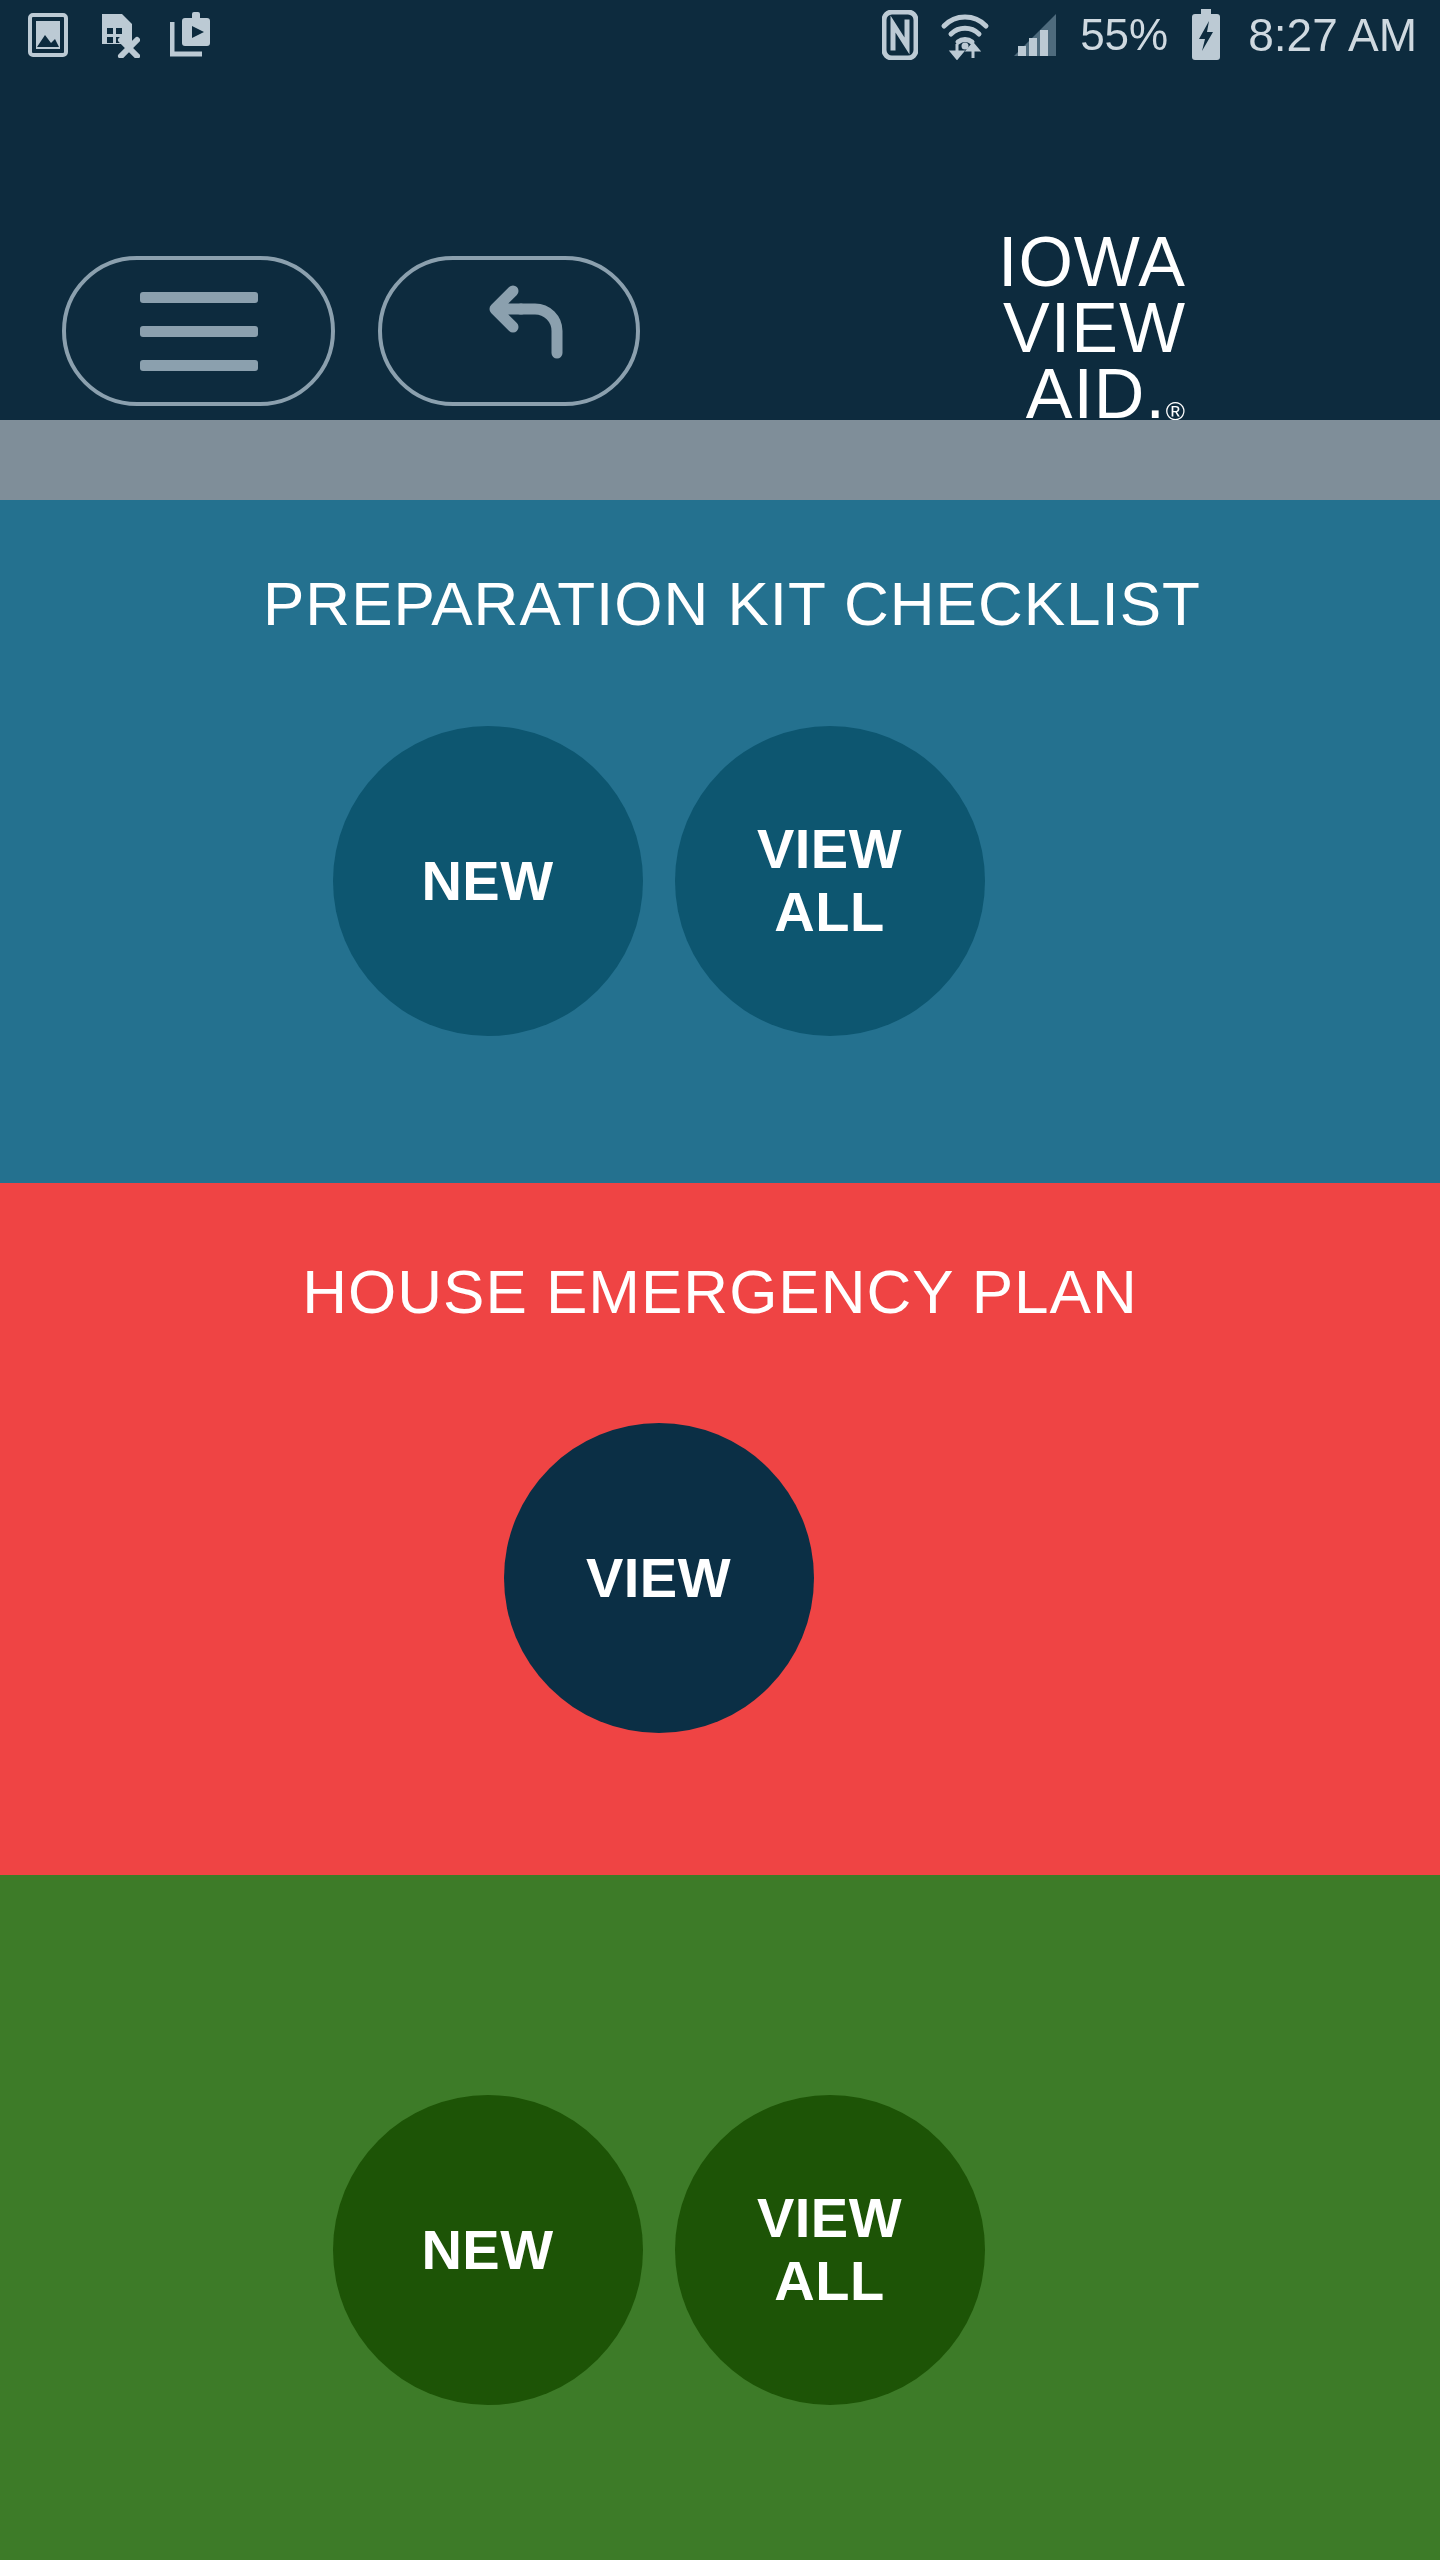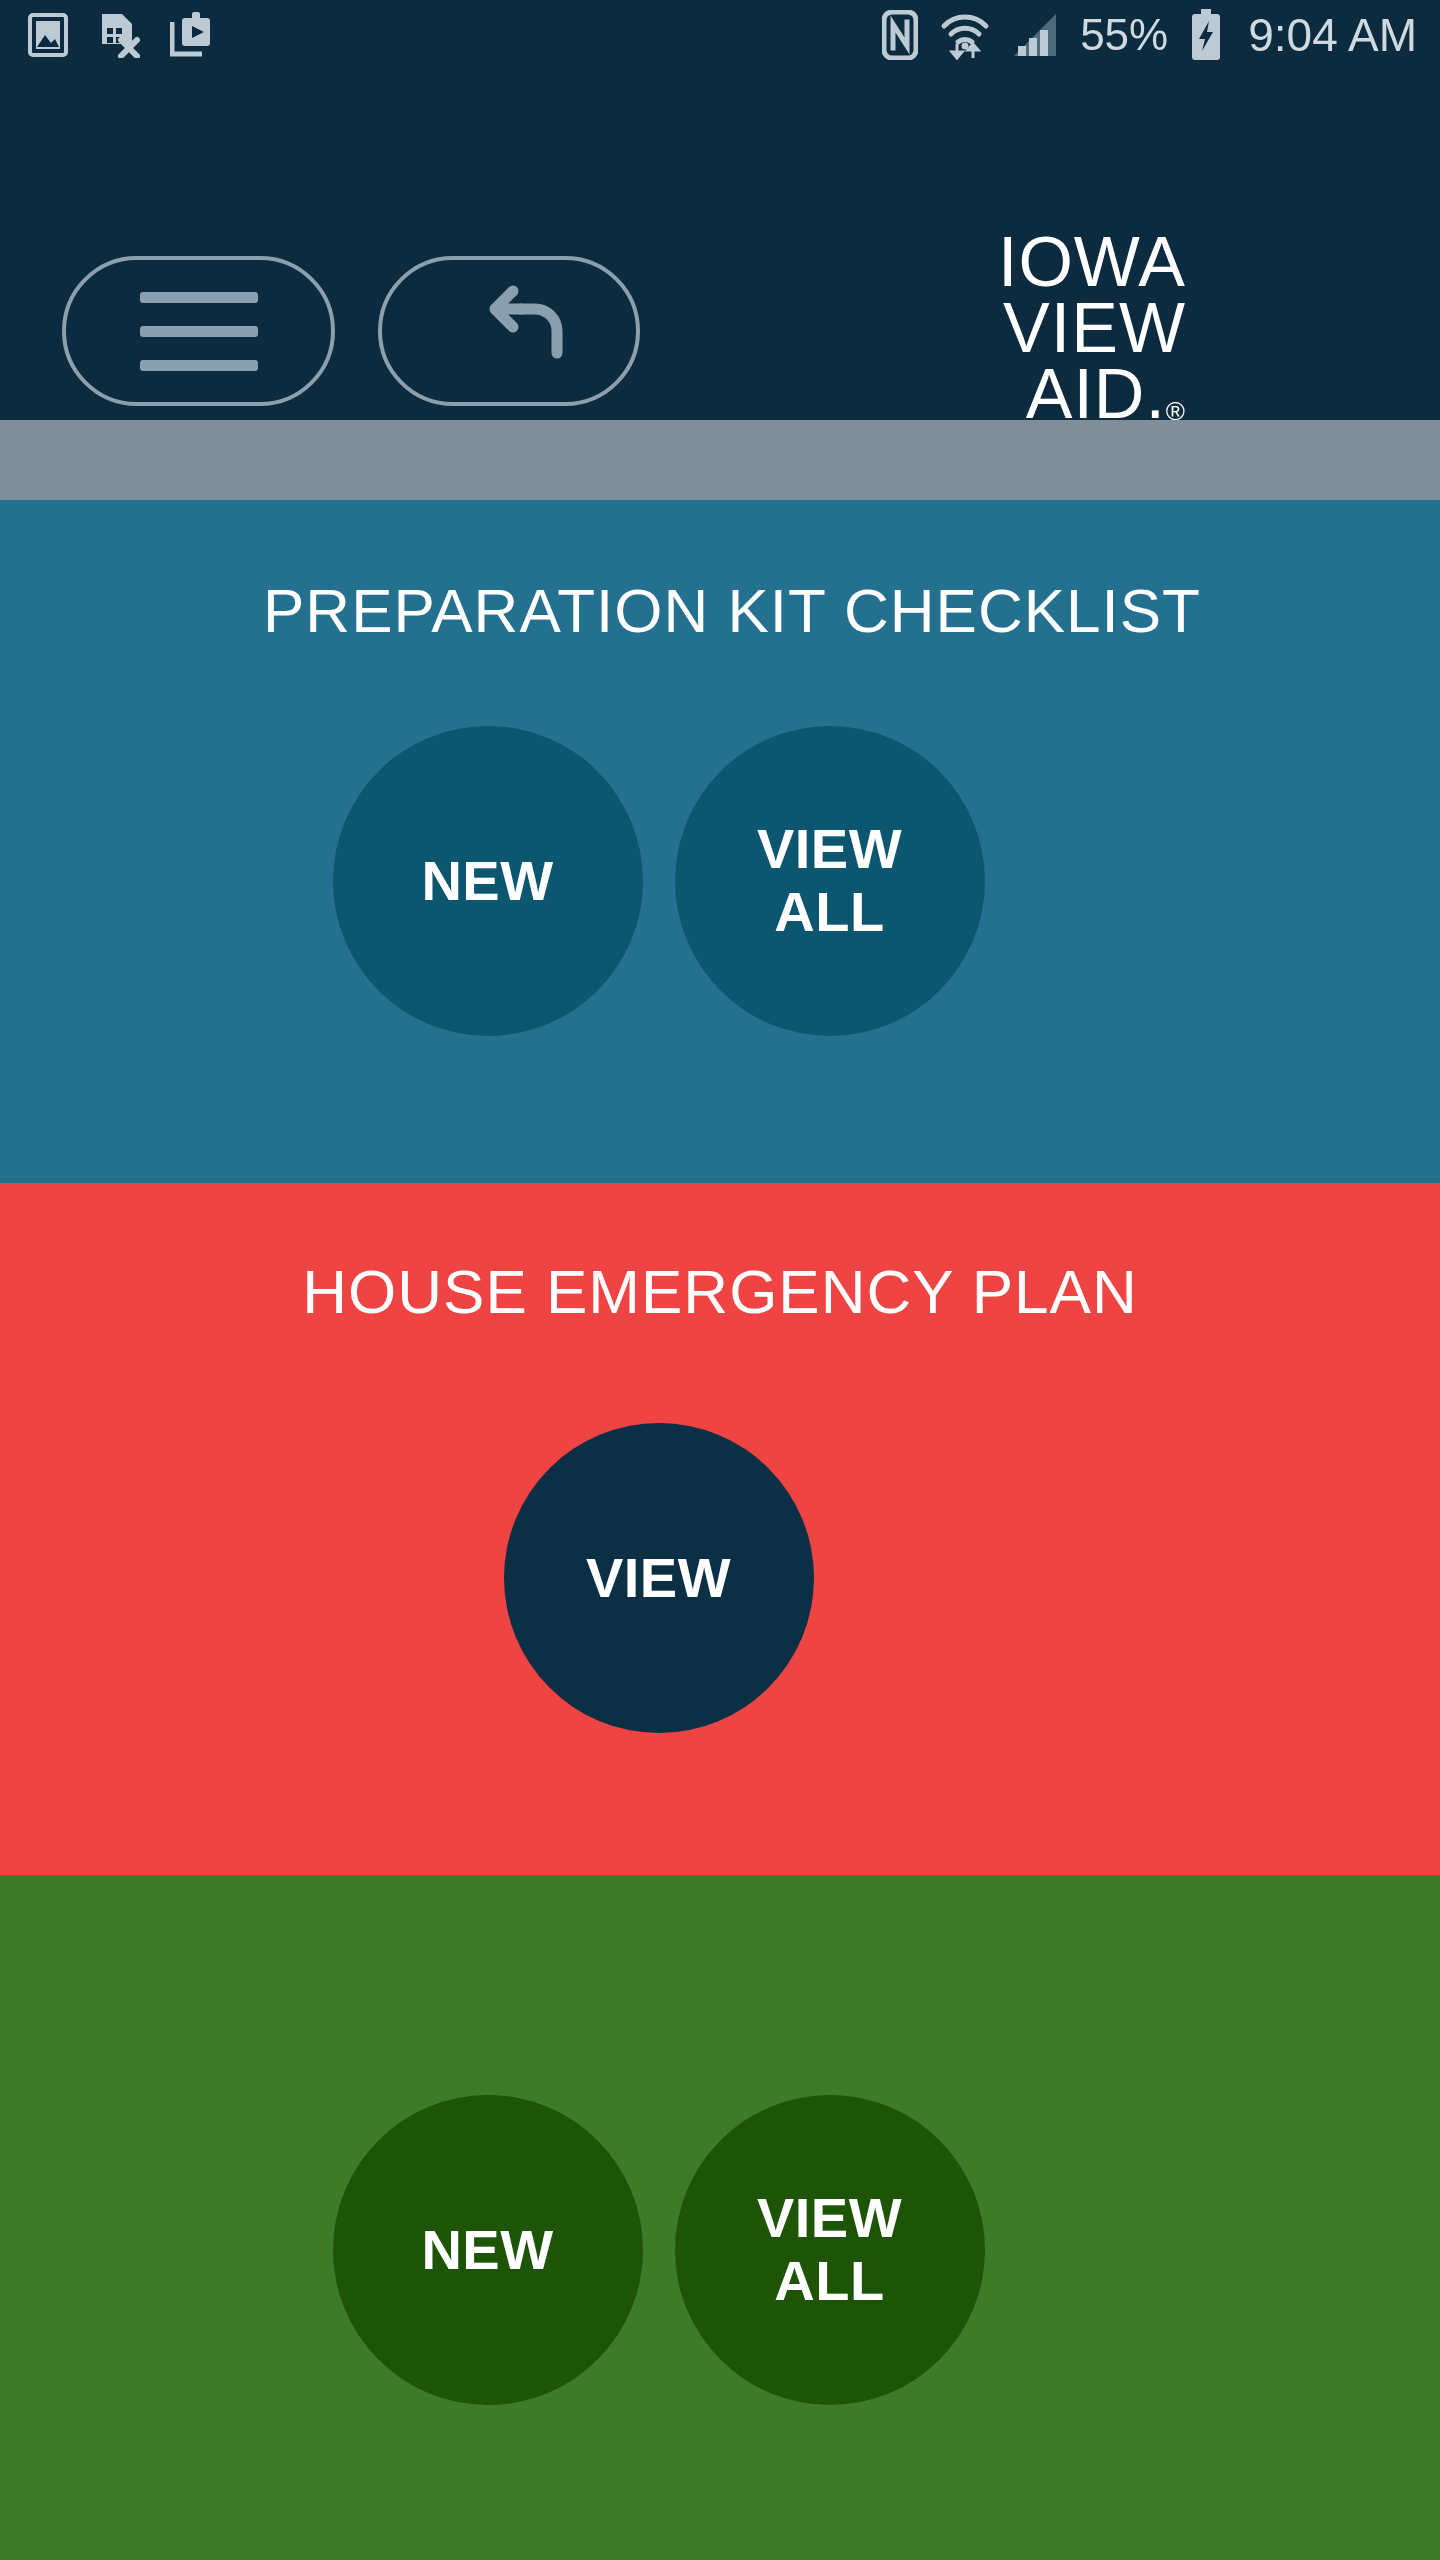--- a/index.html
+++ b/index.html
@@ -70,21 +70,21 @@
   }
   .circle-btn {
     width:310px; height:310px; border-radius:50%;
     display:flex; align-items:center; justify-content:center;
     text-align:center; color:#ffffff;
     font-size:56px; font-weight:700; line-height:1.12;
     letter-spacing:0.5px;
   }
 
   #sec-prep      { top:500px;  height:683px; background:#24718f; }
-  #sec-prep .section-title { top:75px;padding-left:24px; }
+  #sec-prep .section-title { top:68px;padding-left:24px; }
   #sec-prep .circle-row    { top:226px; }
   #sec-prep .circle-btn    { background:#0d5670; }
 
   #sec-house     { top:1183px; height:692px; background:#ef4444; }
   #sec-house .section-title { top:73px; }
   #sec-house .circle-row    { top:240px; }
   #sec-house .circle-btn    { background:#0b2f45; }
 
   #sec-ins       { top:1875px; height:685px; background:#3d7b28; }
   #sec-ins .section-title { top:75px; }
@@ -152,21 +152,21 @@
       </svg>
 
       <span class="batt-pct">55%</span>
 
       <svg class="status-icon" width="32" height="52" viewBox="0 0 32 52">
         <rect x="11" y="0" width="10" height="6" fill="#bccad4"></rect>
         <rect x="2" y="5" width="28" height="46" rx="3" fill="#bccad4"></rect>
         <path d="M19 12 L9 30 h6 l-3 12 l11 -19 h-6 z" fill="#0d2b3e"></path>
       </svg>
 
-      <span class="clock">9:04 AM</span>
+      <span class="clock">8:27 AM</span>
     </div>
   </div>
 
   <div class="app-header">
 
     <div class="nav-btn menu">
       <span class="hamburger">
         <span></span>
           <span></span>
           <span></span>

